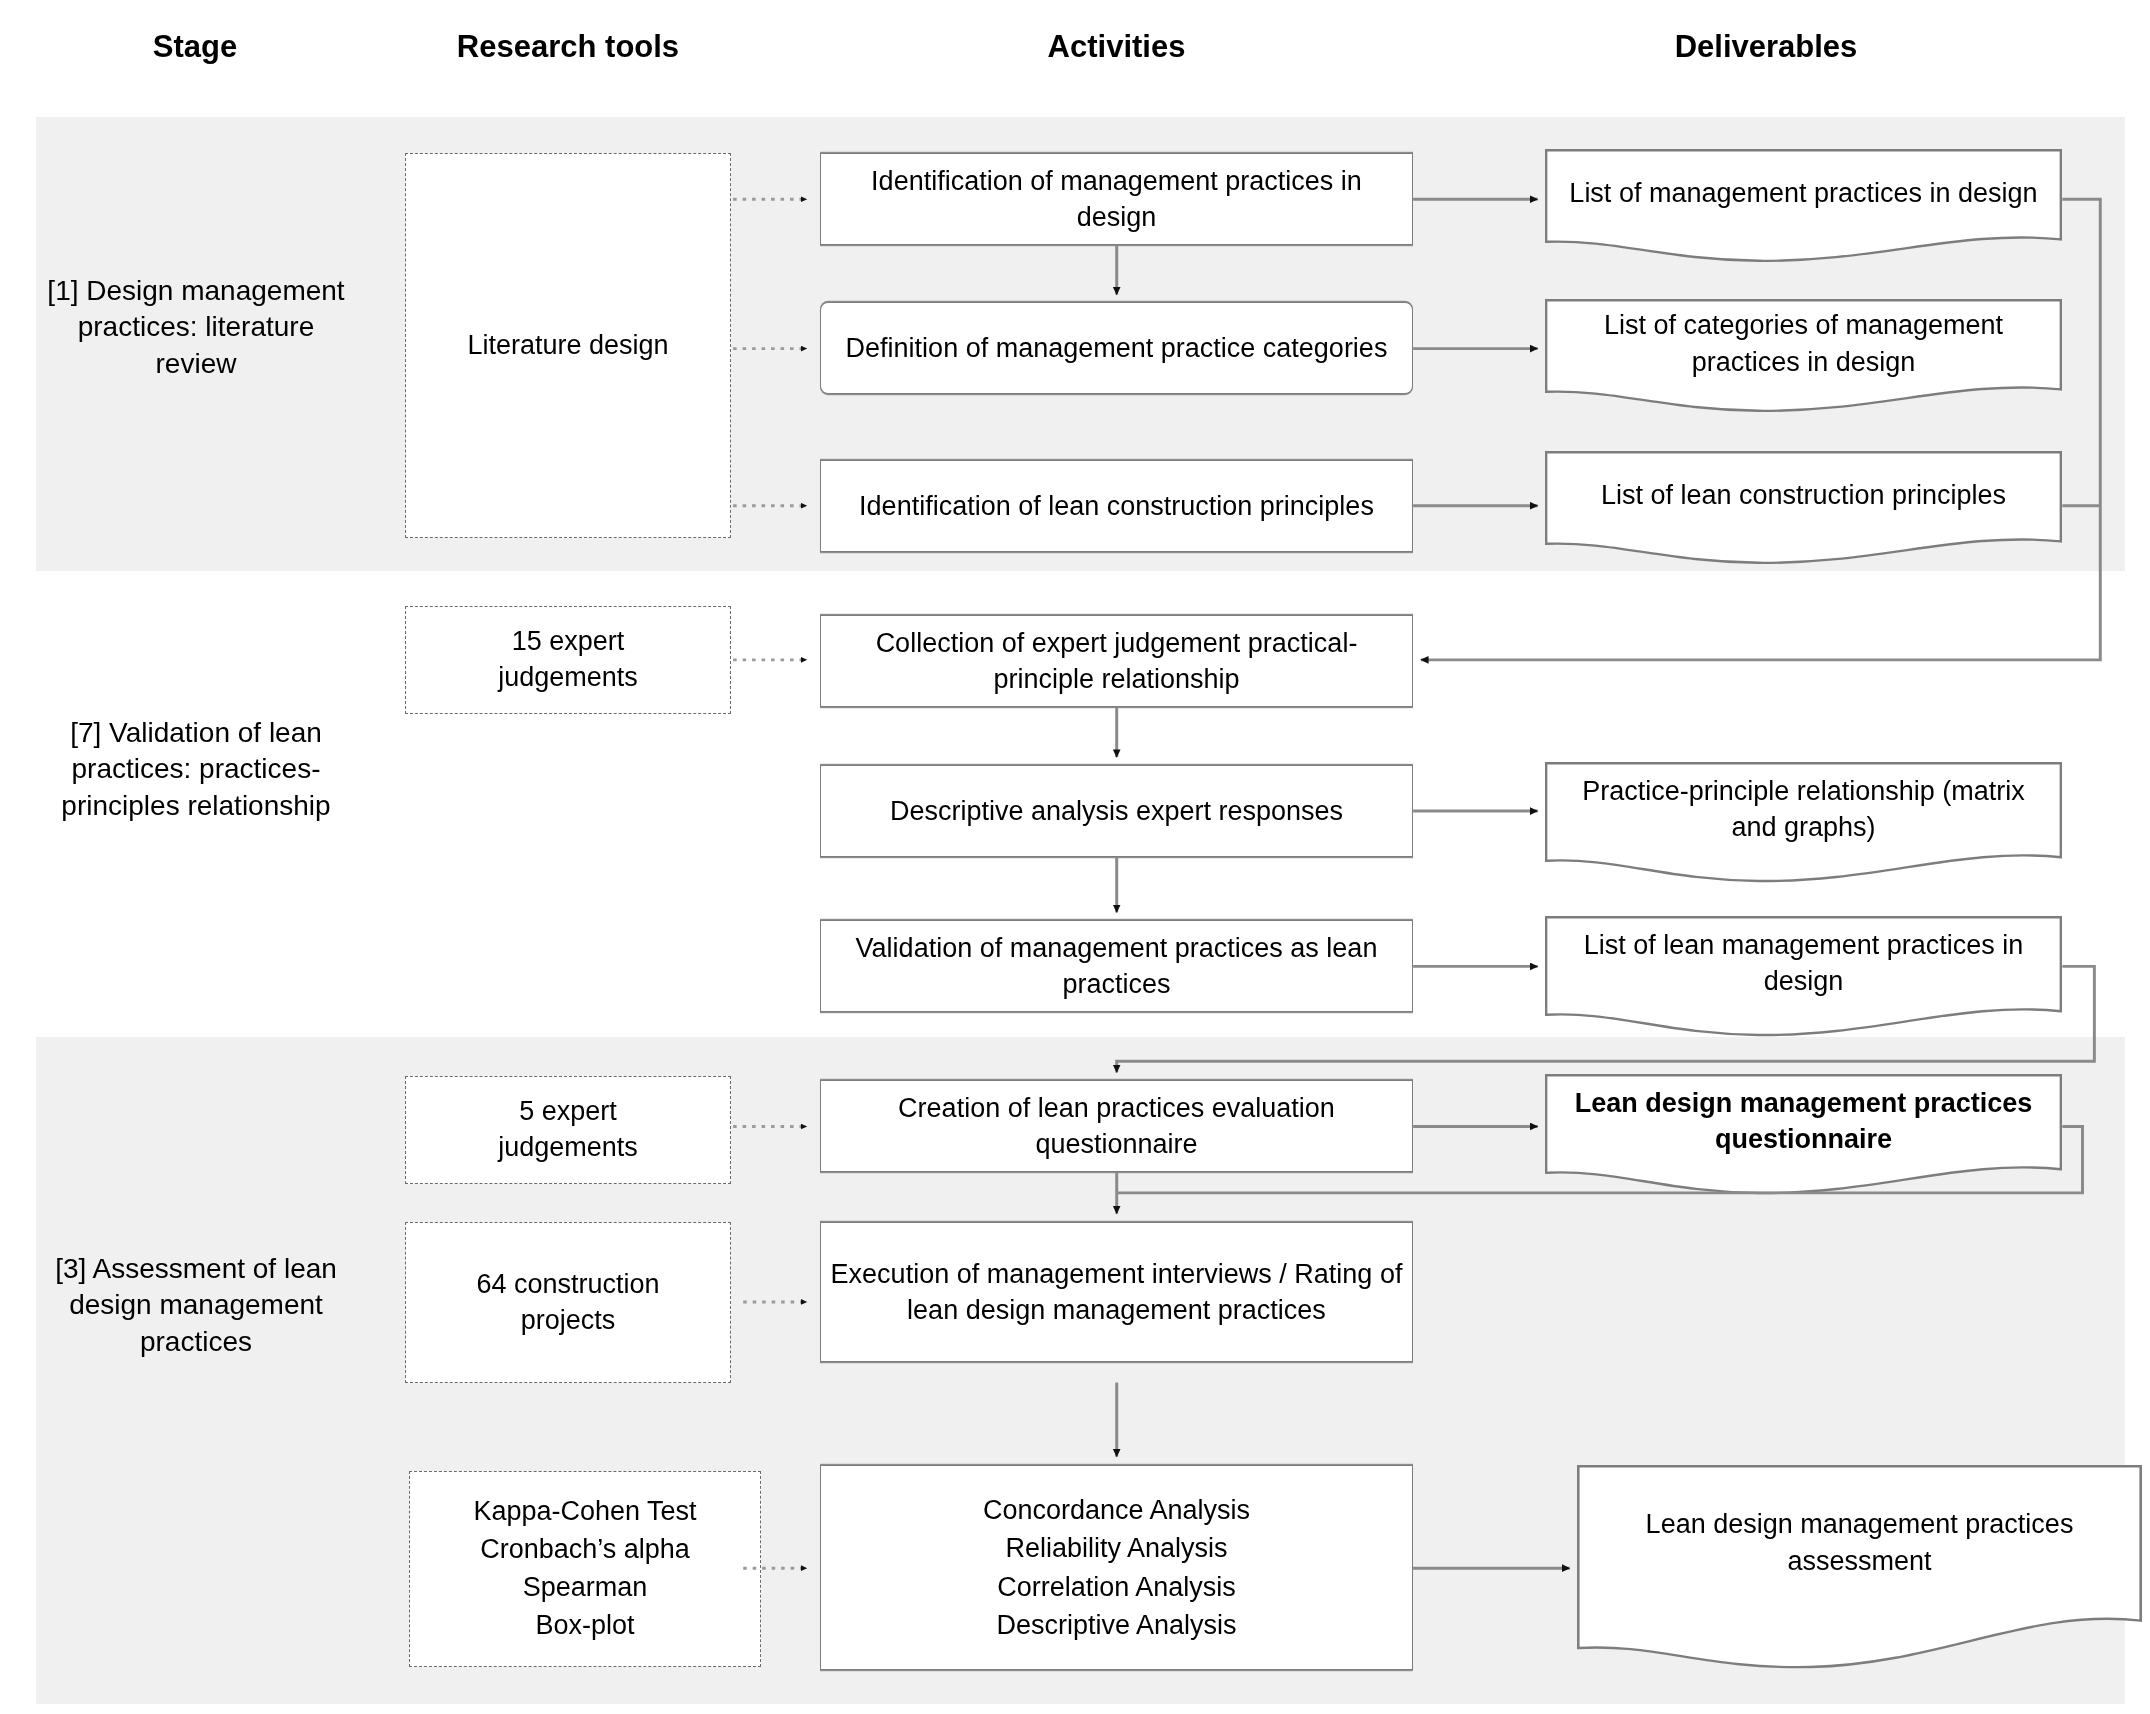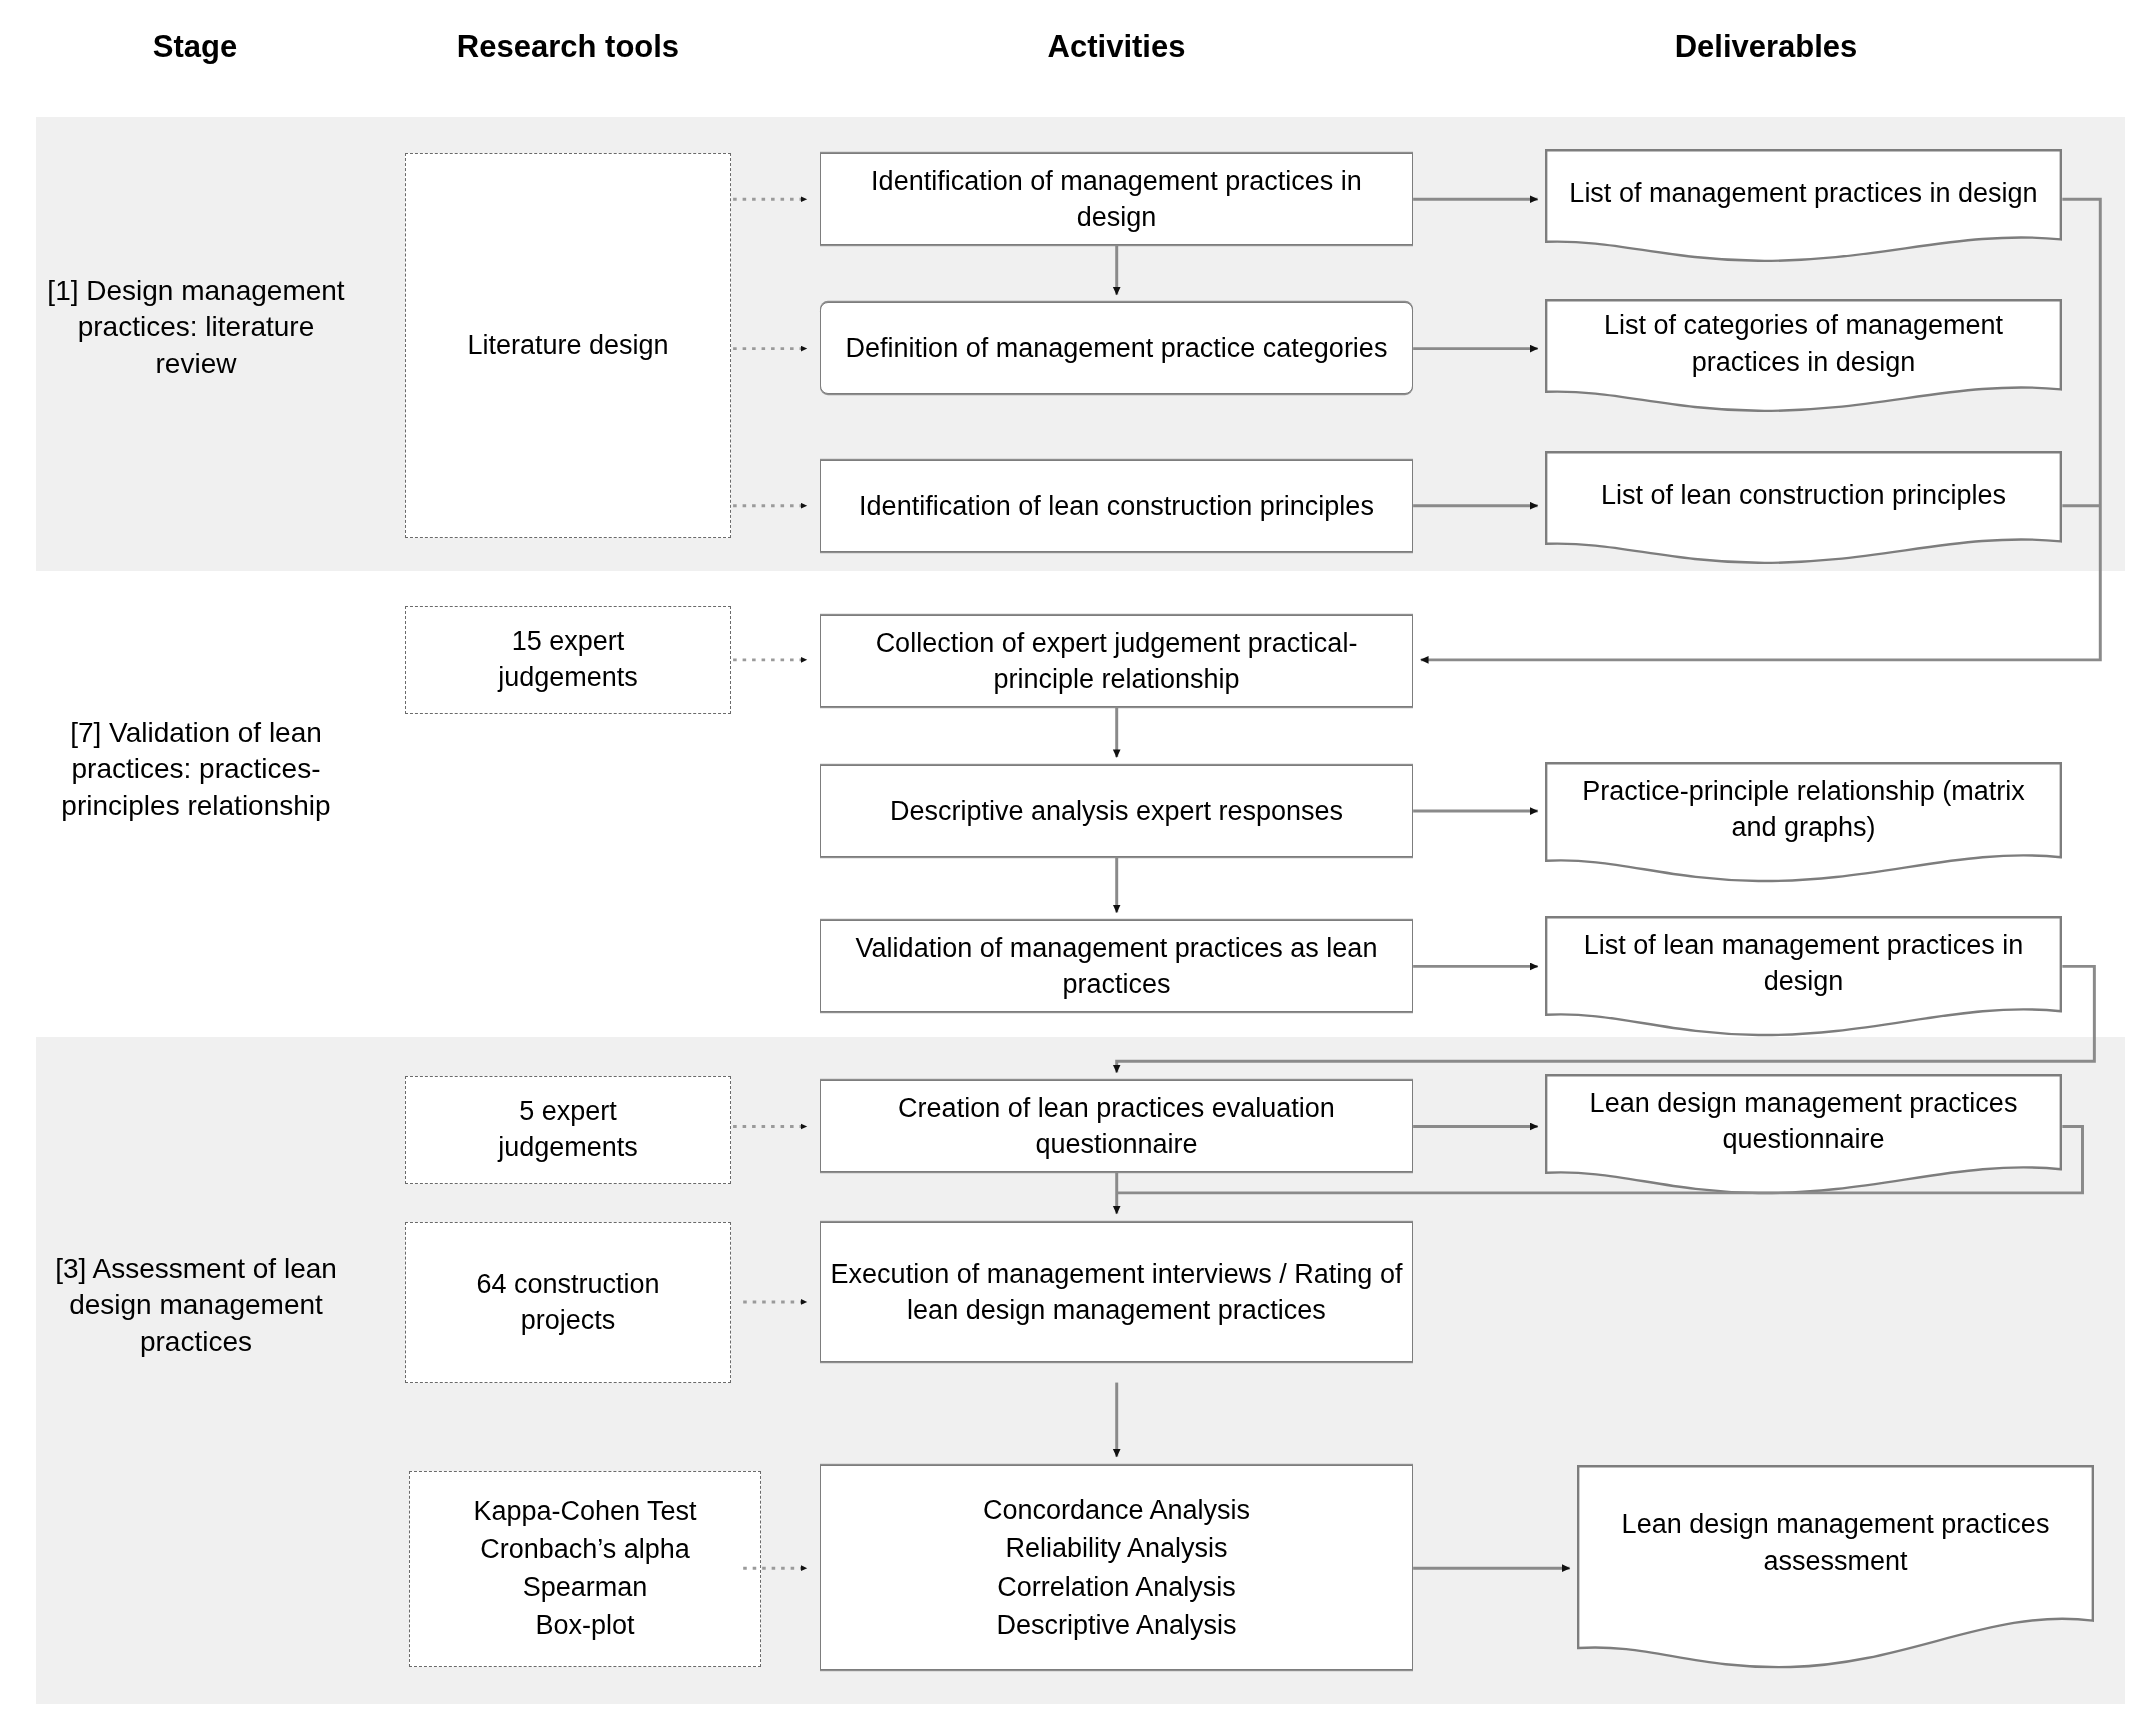--- a/index.html
+++ b/index.html
@@ -158,24 +158,24 @@
     <svg viewBox="0 0 872 205" preserveAspectRatio="none">
       <path d="M2 2 L870 2 L870 160 C700 143 560 202 360 200 C200 198 120 160 2 166 Z" fill="#ffffff" stroke="#7d7d7d" stroke-width="4"></path>
     </svg>
     <div class="dtxt" style="top:0;height:94px;">List of lean management practices in design</div>
   </div>
 
   <div class="deliv" style="left:1545px;top:1074px;width:517px;height:122px;">
     <svg viewBox="0 0 872 205" preserveAspectRatio="none">
       <path d="M2 2 L870 2 L870 160 C700 143 560 202 360 200 C200 198 120 160 2 166 Z" fill="#ffffff" stroke="#7d7d7d" stroke-width="4"></path>
     </svg>
-    <div class="dtxt" style="top:0;height:94px;">Lean design management practices questionnaire</div>
-  </div>
-
-  <div class="deliv" style="left:1577px;top:1465px;width:517px;height:205px;">
+    <div class="dtxt" style="top:0;height:94px;font-weight:bold;">Lean design management practices questionnaire</div>
+  </div>
+
+  <div class="deliv" style="left:1577px;top:1465px;width:517px;height:205px;padding-left:48px;">
     <svg viewBox="0 0 872 345" preserveAspectRatio="none">
       <path d="M2 2 L870 2 L870 262 C700 240 560 335 360 340 C200 344 120 300 2 308 Z" fill="#ffffff" stroke="#7d7d7d" stroke-width="4"></path>
     </svg>
     <div class="dtxt" style="top:0;height:155px;">Lean design management practices assessment</div>
   </div>
 
   <svg id="wires" viewBox="0 0 3627 2891">
     <defs>
       <marker id="ah" markerWidth="12" markerHeight="12" refX="10" refY="5" orient="auto" markerUnits="userSpaceOnUse">
         <path d="M0,0 L11,5 L0,10 z" fill="#111"></path>

